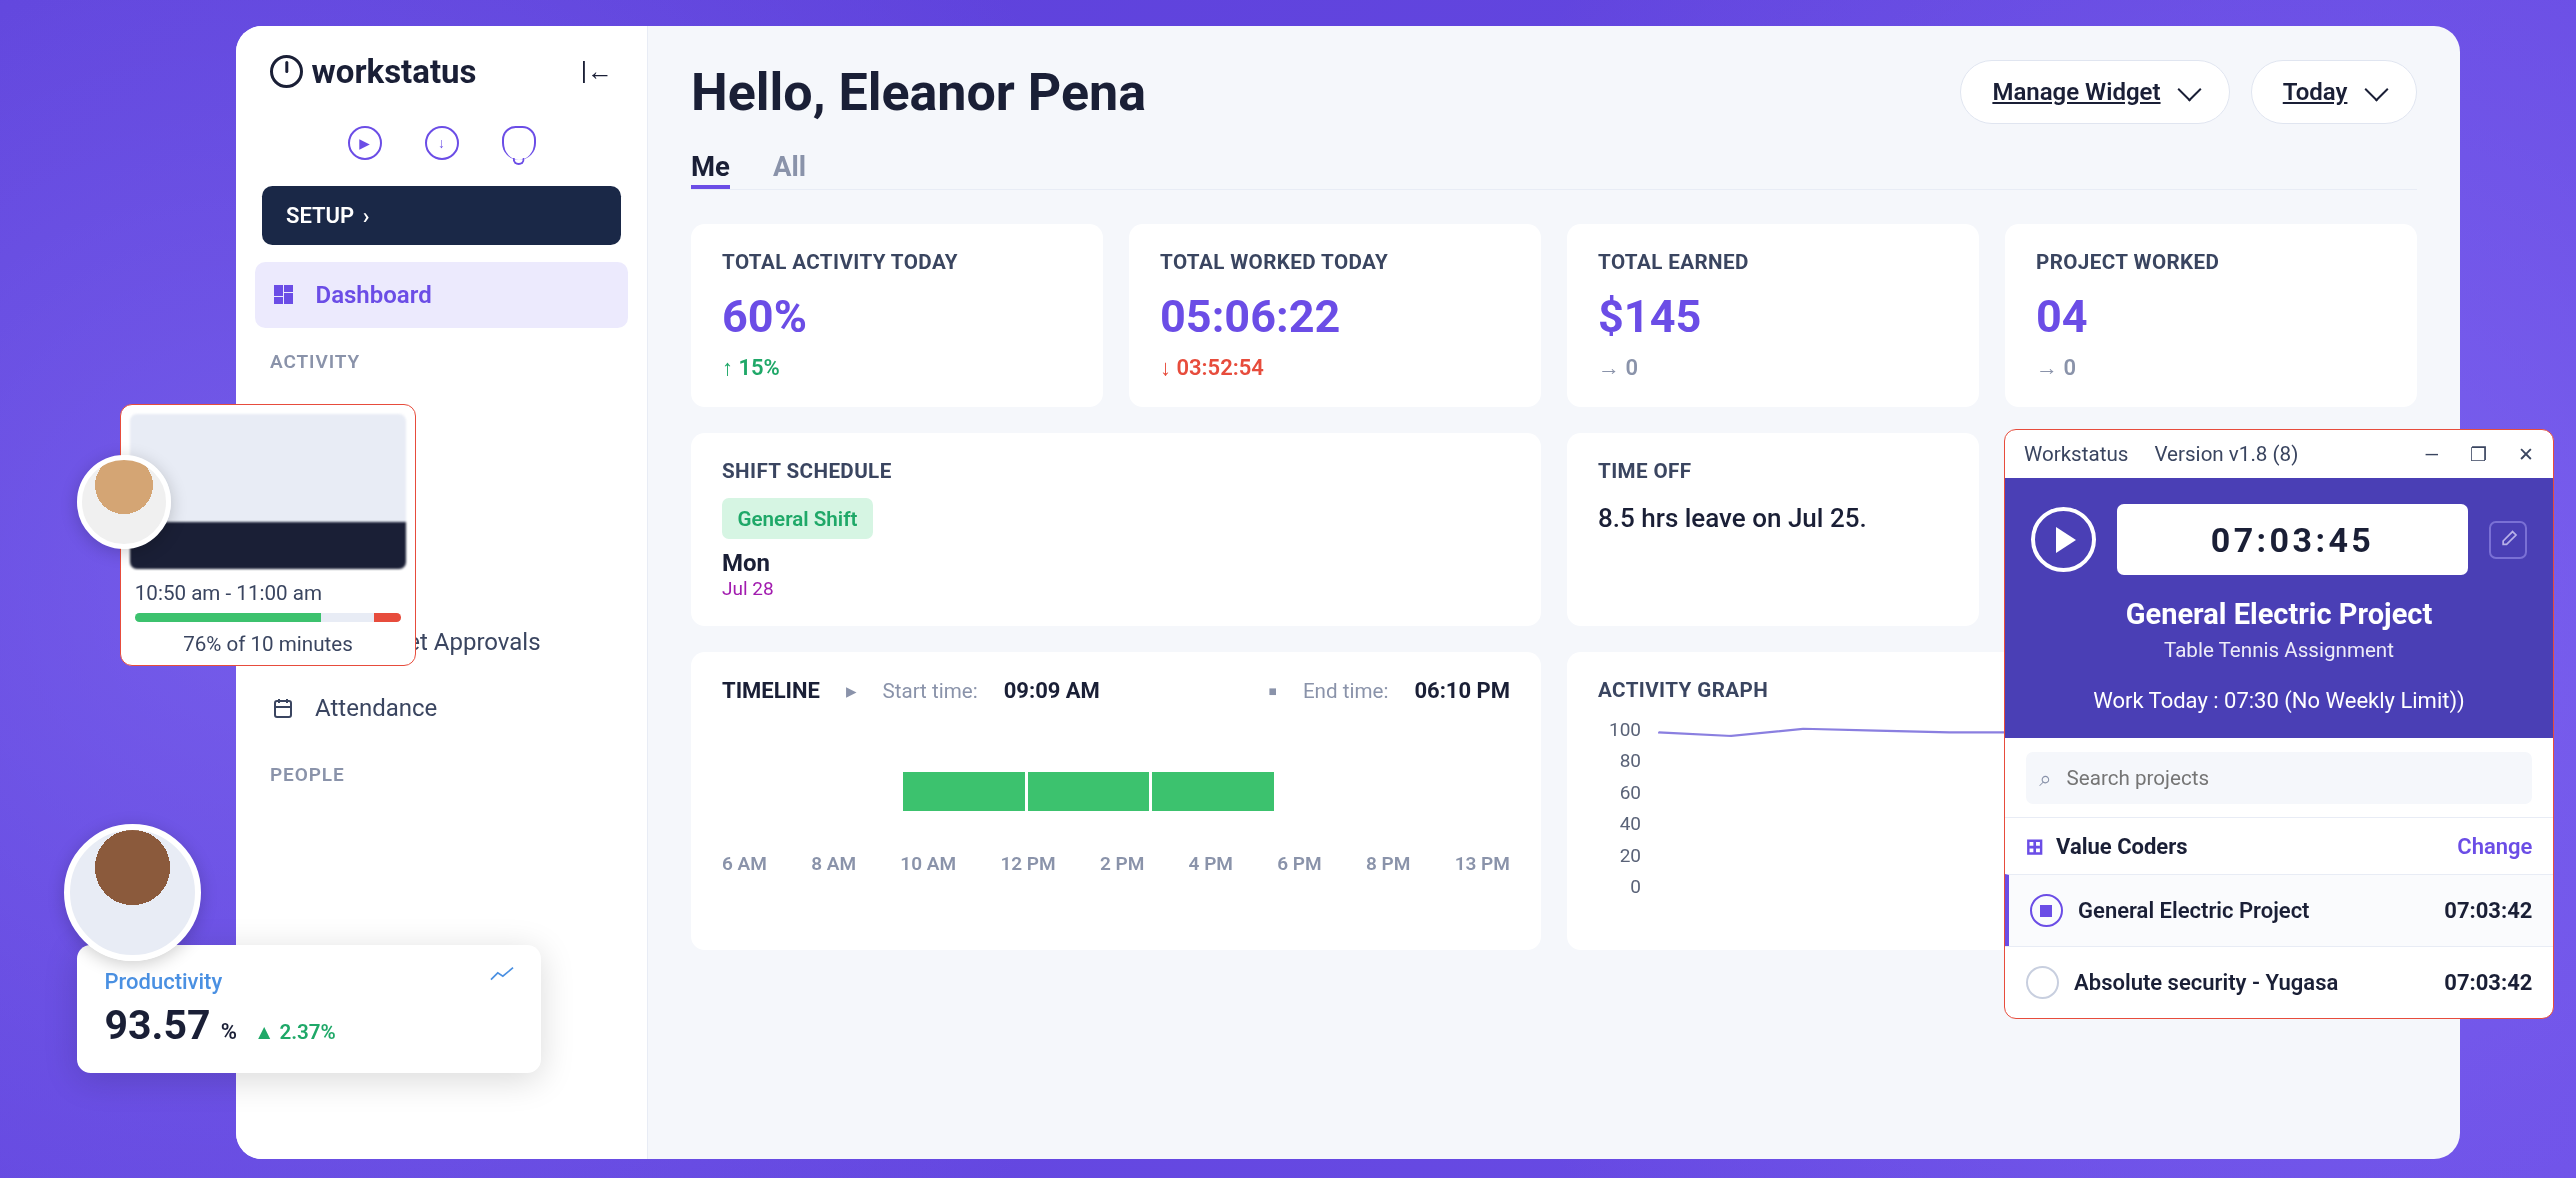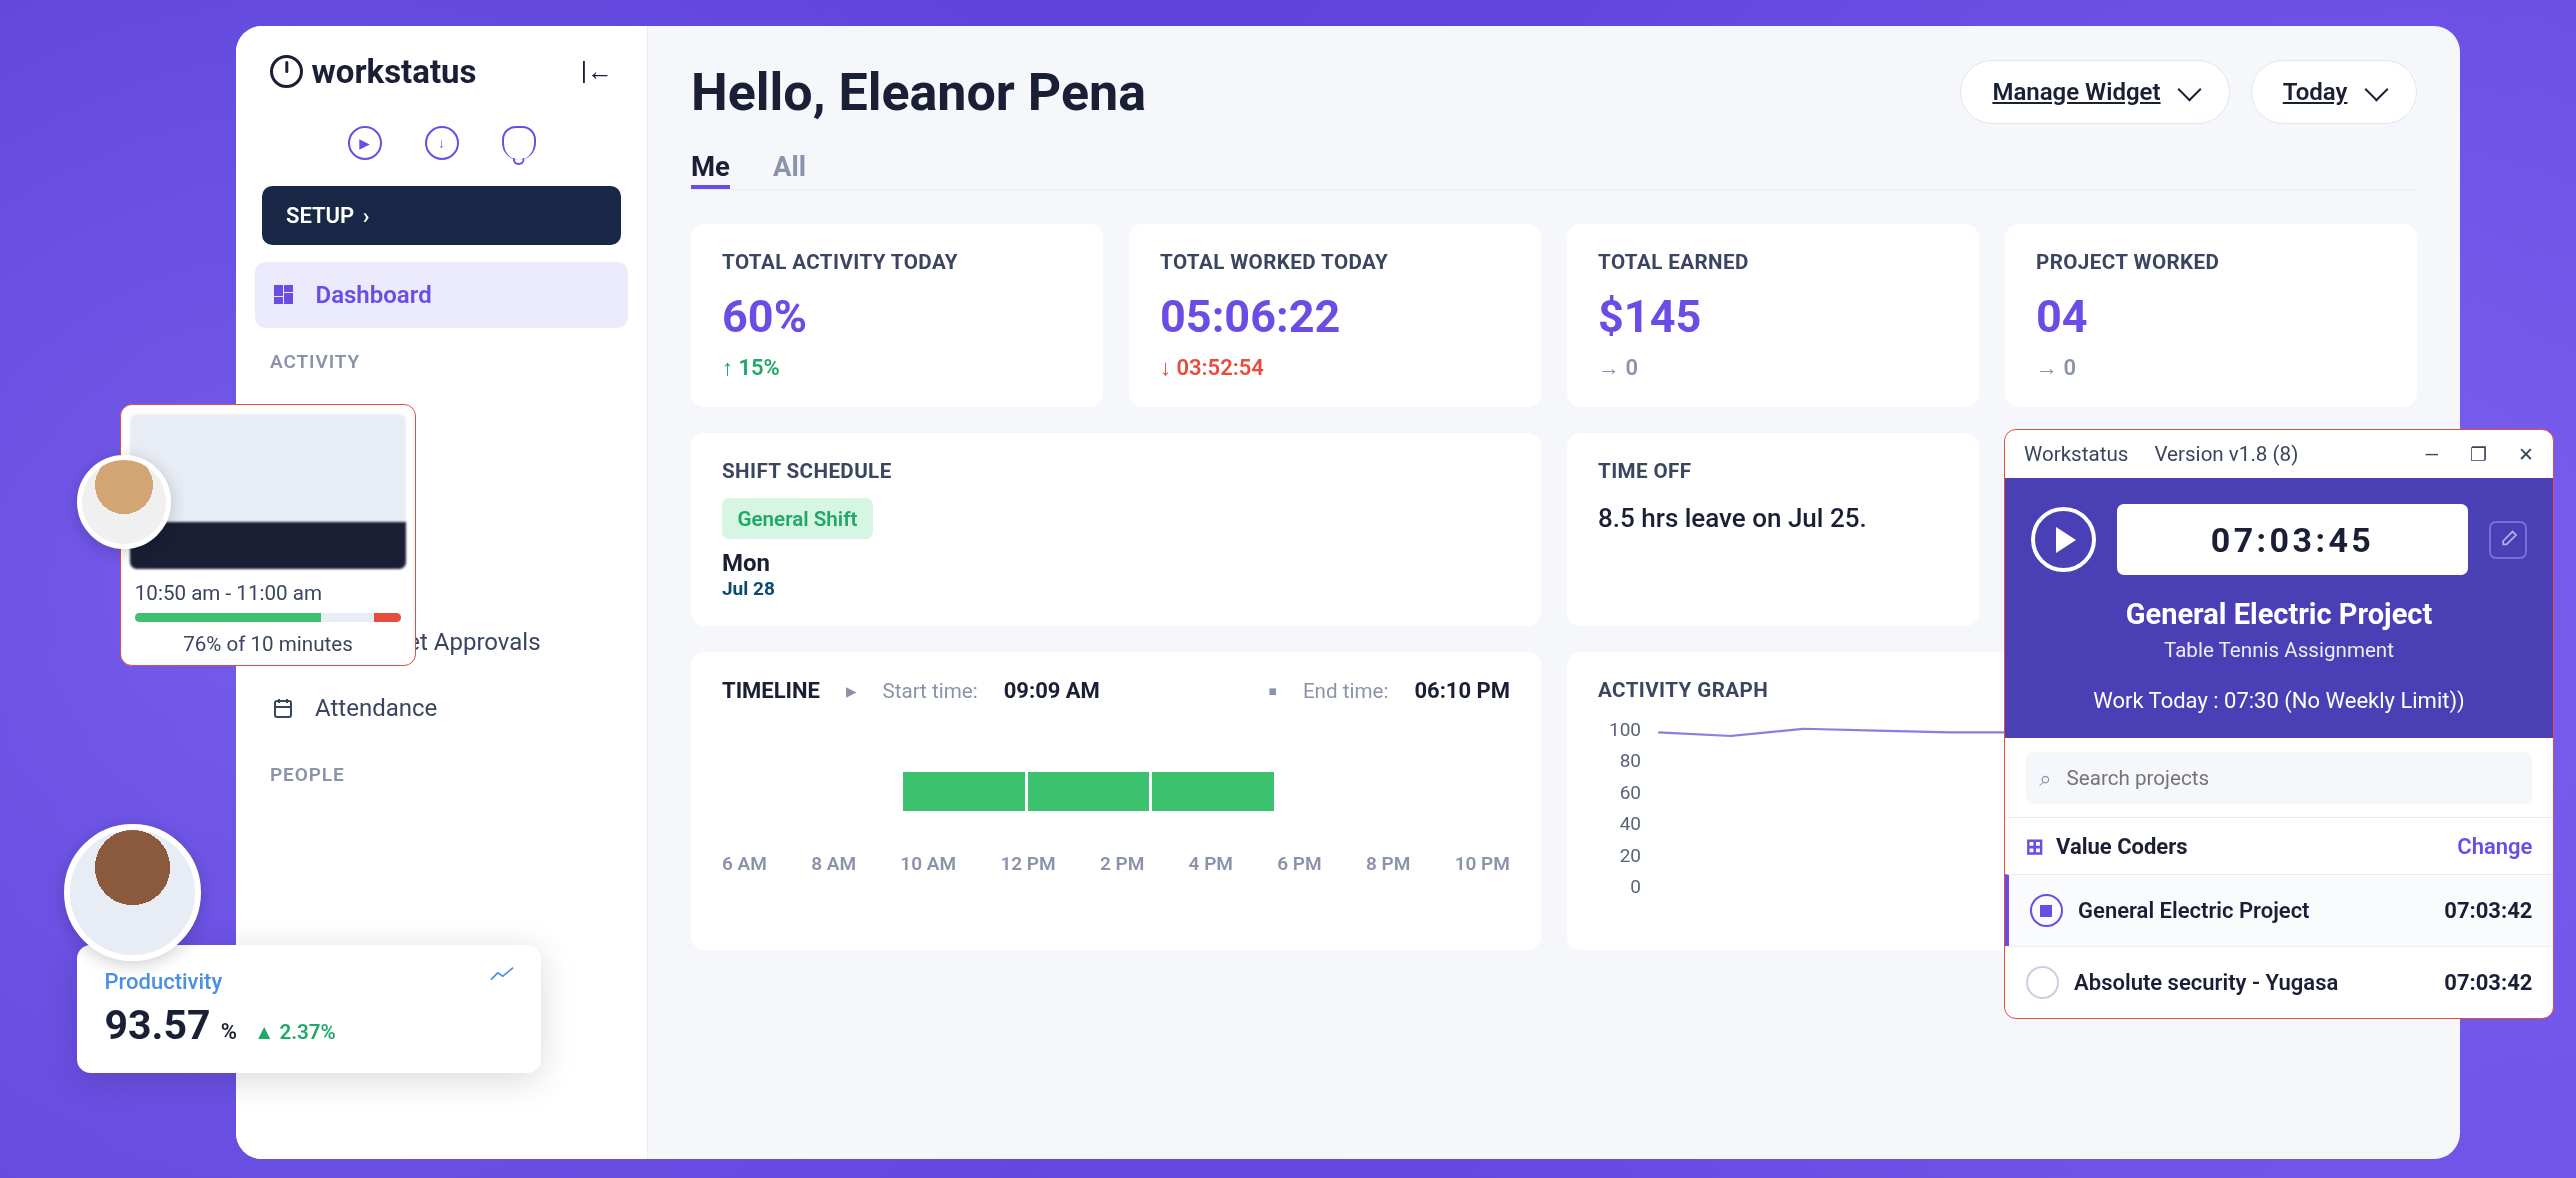--- a/index.html
+++ b/index.html
@@ -35,21 +35,21 @@
 .card { background: #fff; border-radius: 13.7px; padding: 26px 31px; }
 .card-label { font-size: 20.6px; font-weight: 700; color: #3a4560; letter-spacing: 0.4px; margin-bottom: 15.5px; }
 .card-value { font-size: 45px; font-weight: 700; color: #6b4de6; margin-bottom: 12px; }
 .card-delta { font-size: 22px; font-weight: 600; }
 .delta-up { color: #1fa868; }
 .delta-down { color: #e74c3c; }
 .delta-neutral { color: #8a93aa; }
 .cards-row-2 { display: grid; grid-template-columns: 1fr 412px 412px; gap: 26px; margin-bottom: 26px; }
 .shift-badge { display: inline-block; background: #d6f5e3; color: #1fa868; padding: 8.6px 15.5px; border-radius: 6.9px; font-size: 20.6px; font-weight: 600; text-align: center; margin-bottom: 10.3px; }
 .shift-day { font-size: 24px; font-weight: 700; color: #1a1f36; }
-.shift-date { font-size: 19px; color: #0c4a6e; font-weight:700; }
+.shift-date { font-size: 19px; color: #a21caf; font-weight:400; }
 .timeoff-text { font-size: 26px; color: #1a1f36; font-weight: 500; margin-top: 20.6px; }
 .job-loc { display: flex; align-items: center; gap: 12px; margin-top: 20.6px; }
 .loc-icon { width: 34px; height: 34px; background: #eceafd; border-radius: 50%; display: flex; align-items: center; justify-content: center; color: #6b4de6; }
 .cards-row-3 { display: grid; grid-template-columns: 1fr 1fr; gap: 26px; }
 .timeline-header { display: flex; align-items: center; gap: 26px; }
 .timeline-title { font-size: 22px; font-weight: 700; color: #1a1f36; }
 .time-label { font-size: 20.6px; color: #8a93aa; }
 .time-val { font-size: 22px; font-weight: 700; color: #1a1f36; }
 .timeline-chart { position: relative; height: 172px; }
 .timeline-bar { position: absolute; top: 69px; left: 23%; width: 47%; height: 39px; background: #3cc26e; display: flex; }
@@ -267,21 +267,21 @@
           </div>
           <div class="timeline-axis">
             <span>6 AM</span>
               <span>8 AM</span>
               <span>10 AM</span>
               <span>12 PM</span>
               <span>2 PM</span>
               <span>4 PM</span>
               <span>6 PM</span>
               <span>8 PM</span>
-              <span>10 PM</span>
+              <span>13 PM</span>
           </div>
         </div>
       </div>
       <div class="card">
         <div class="card-label">ACTIVITY GRAPH</div>
         <div class="activity-chart">
           <div class="y-axis">
             <span>100</span>
               <span>80</span>
               <span>60</span>

